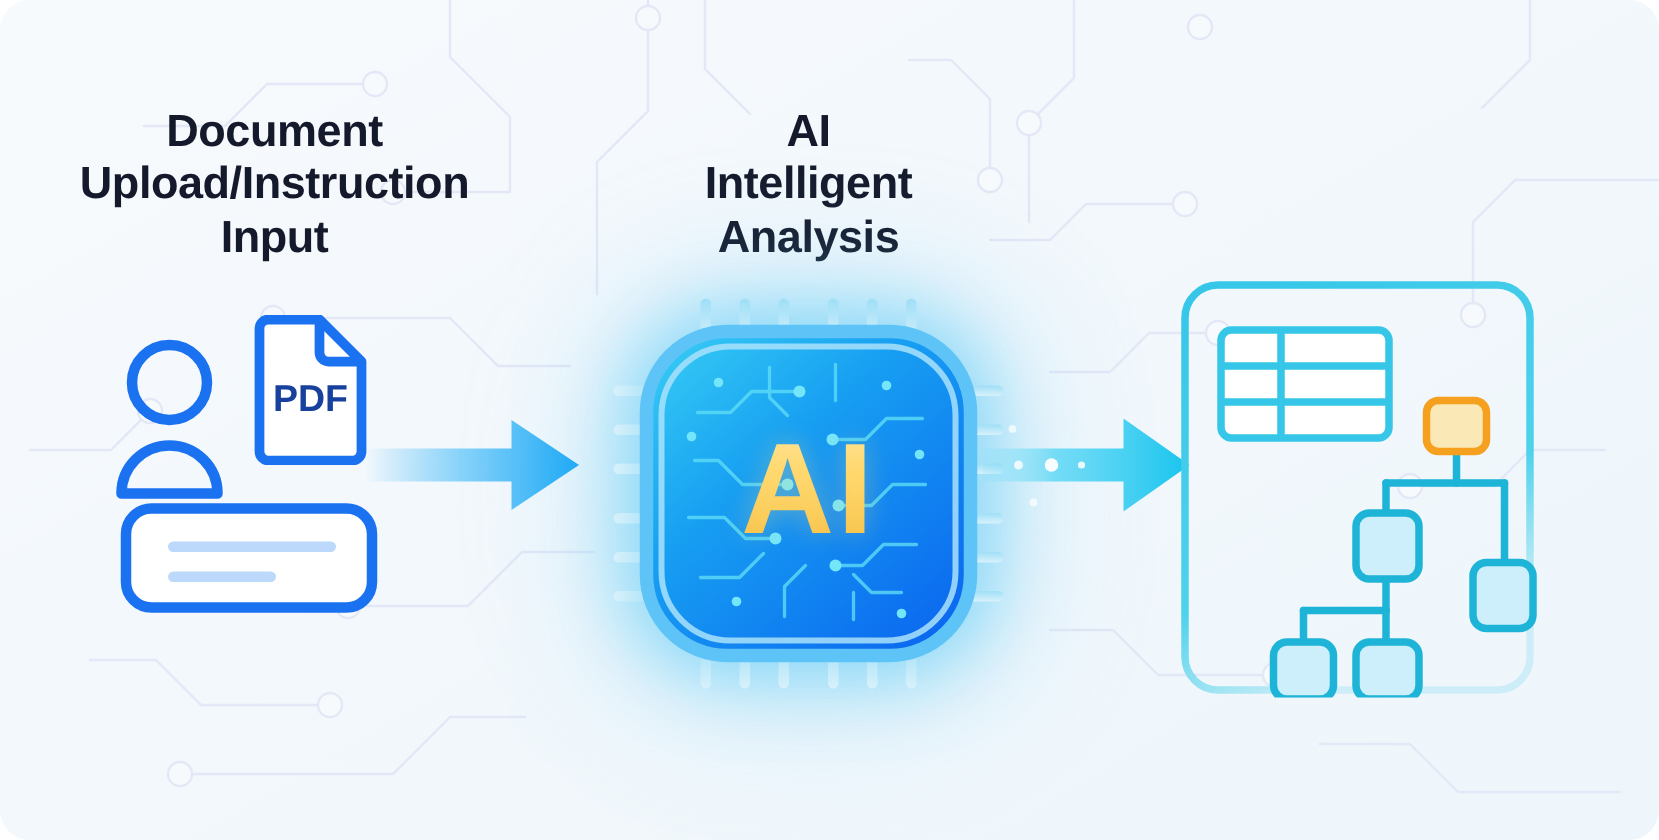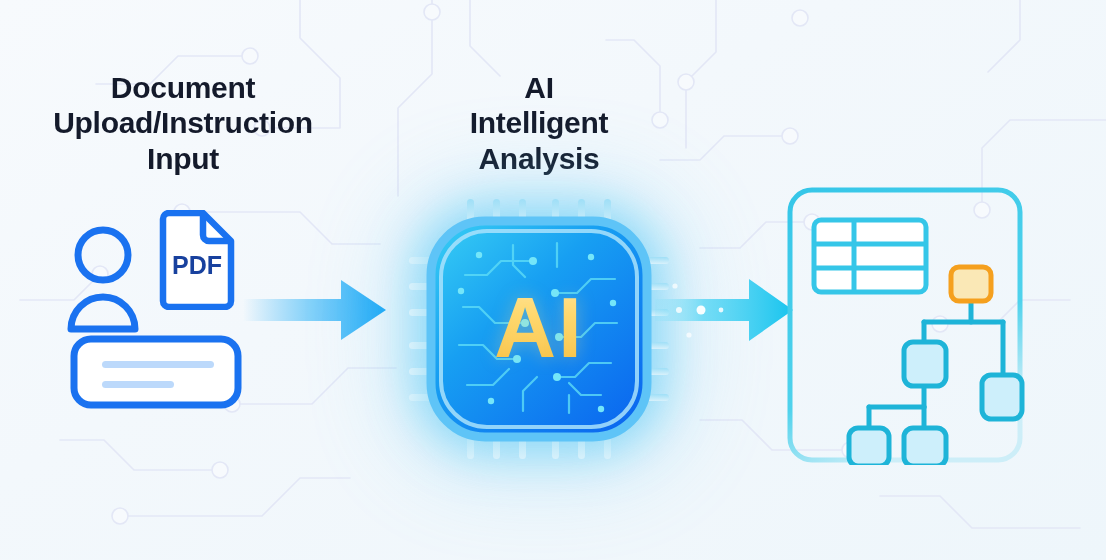--- a/index.html
+++ b/index.html
@@ -6,20 +6,21 @@
   html, body {
     width: 1106px; height: 560px;
     overflow: hidden;
     font-family: "Liberation Sans", sans-serif;
   }
   #stage {
     position: relative;
     width: 1106px; height: 560px;
     background: linear-gradient(150deg, #f7fafd 0%, #f3f8fc 40%, #eef6fb 100%);
     overflow: hidden;
+    border-radius: 20px;
   }
   .bg-circuit {
     position: absolute; inset: 0;
     pointer-events: none;
   }
   
   .heading {
     position: absolute;
     text-align: center;
     color: #141a2b;
@@ -27,21 +28,21 @@
     font-size: 30px;
     line-height: 1.18;
     letter-spacing: -0.3px;
     white-space: pre-line;
   }
   #heading-left  { left: 18px;  top: 70px;  width: 330px; }
   #heading-mid   { left: 418px; top: 70px;  width: 242px; }
   #heading-right { left: 698px; top: 70px;  width: 390px; }
 
   
-  #group-input { position: absolute; left: 58px; top: 205px; width: 200px; height: 205px; }
+  #group-input { position: absolute; left: 68px; top: 205px; width: 200px; height: 205px; }
   #person-icon { position: absolute; left: 9px;  top: 18px;  width: 86px; height: 112px; }
   #pdf-icon    { position: absolute; left: 99px; top: 5px;   width: 80px; height: 100px; }
   #doc-card    { position: absolute; left: 12px; top: 130px; width: 172px; height: 74px; }
 
   
   #arrow-left  { position: absolute; left: 243px; top: 268px; width: 145px; height: 84px; }
   #arrow-right { position: absolute; left: 655px; top: 268px; width: 140px; height: 84px; }
 
   
   #chip { position: absolute; left: 405px; top: 195px; width: 268px; height: 268px; }

